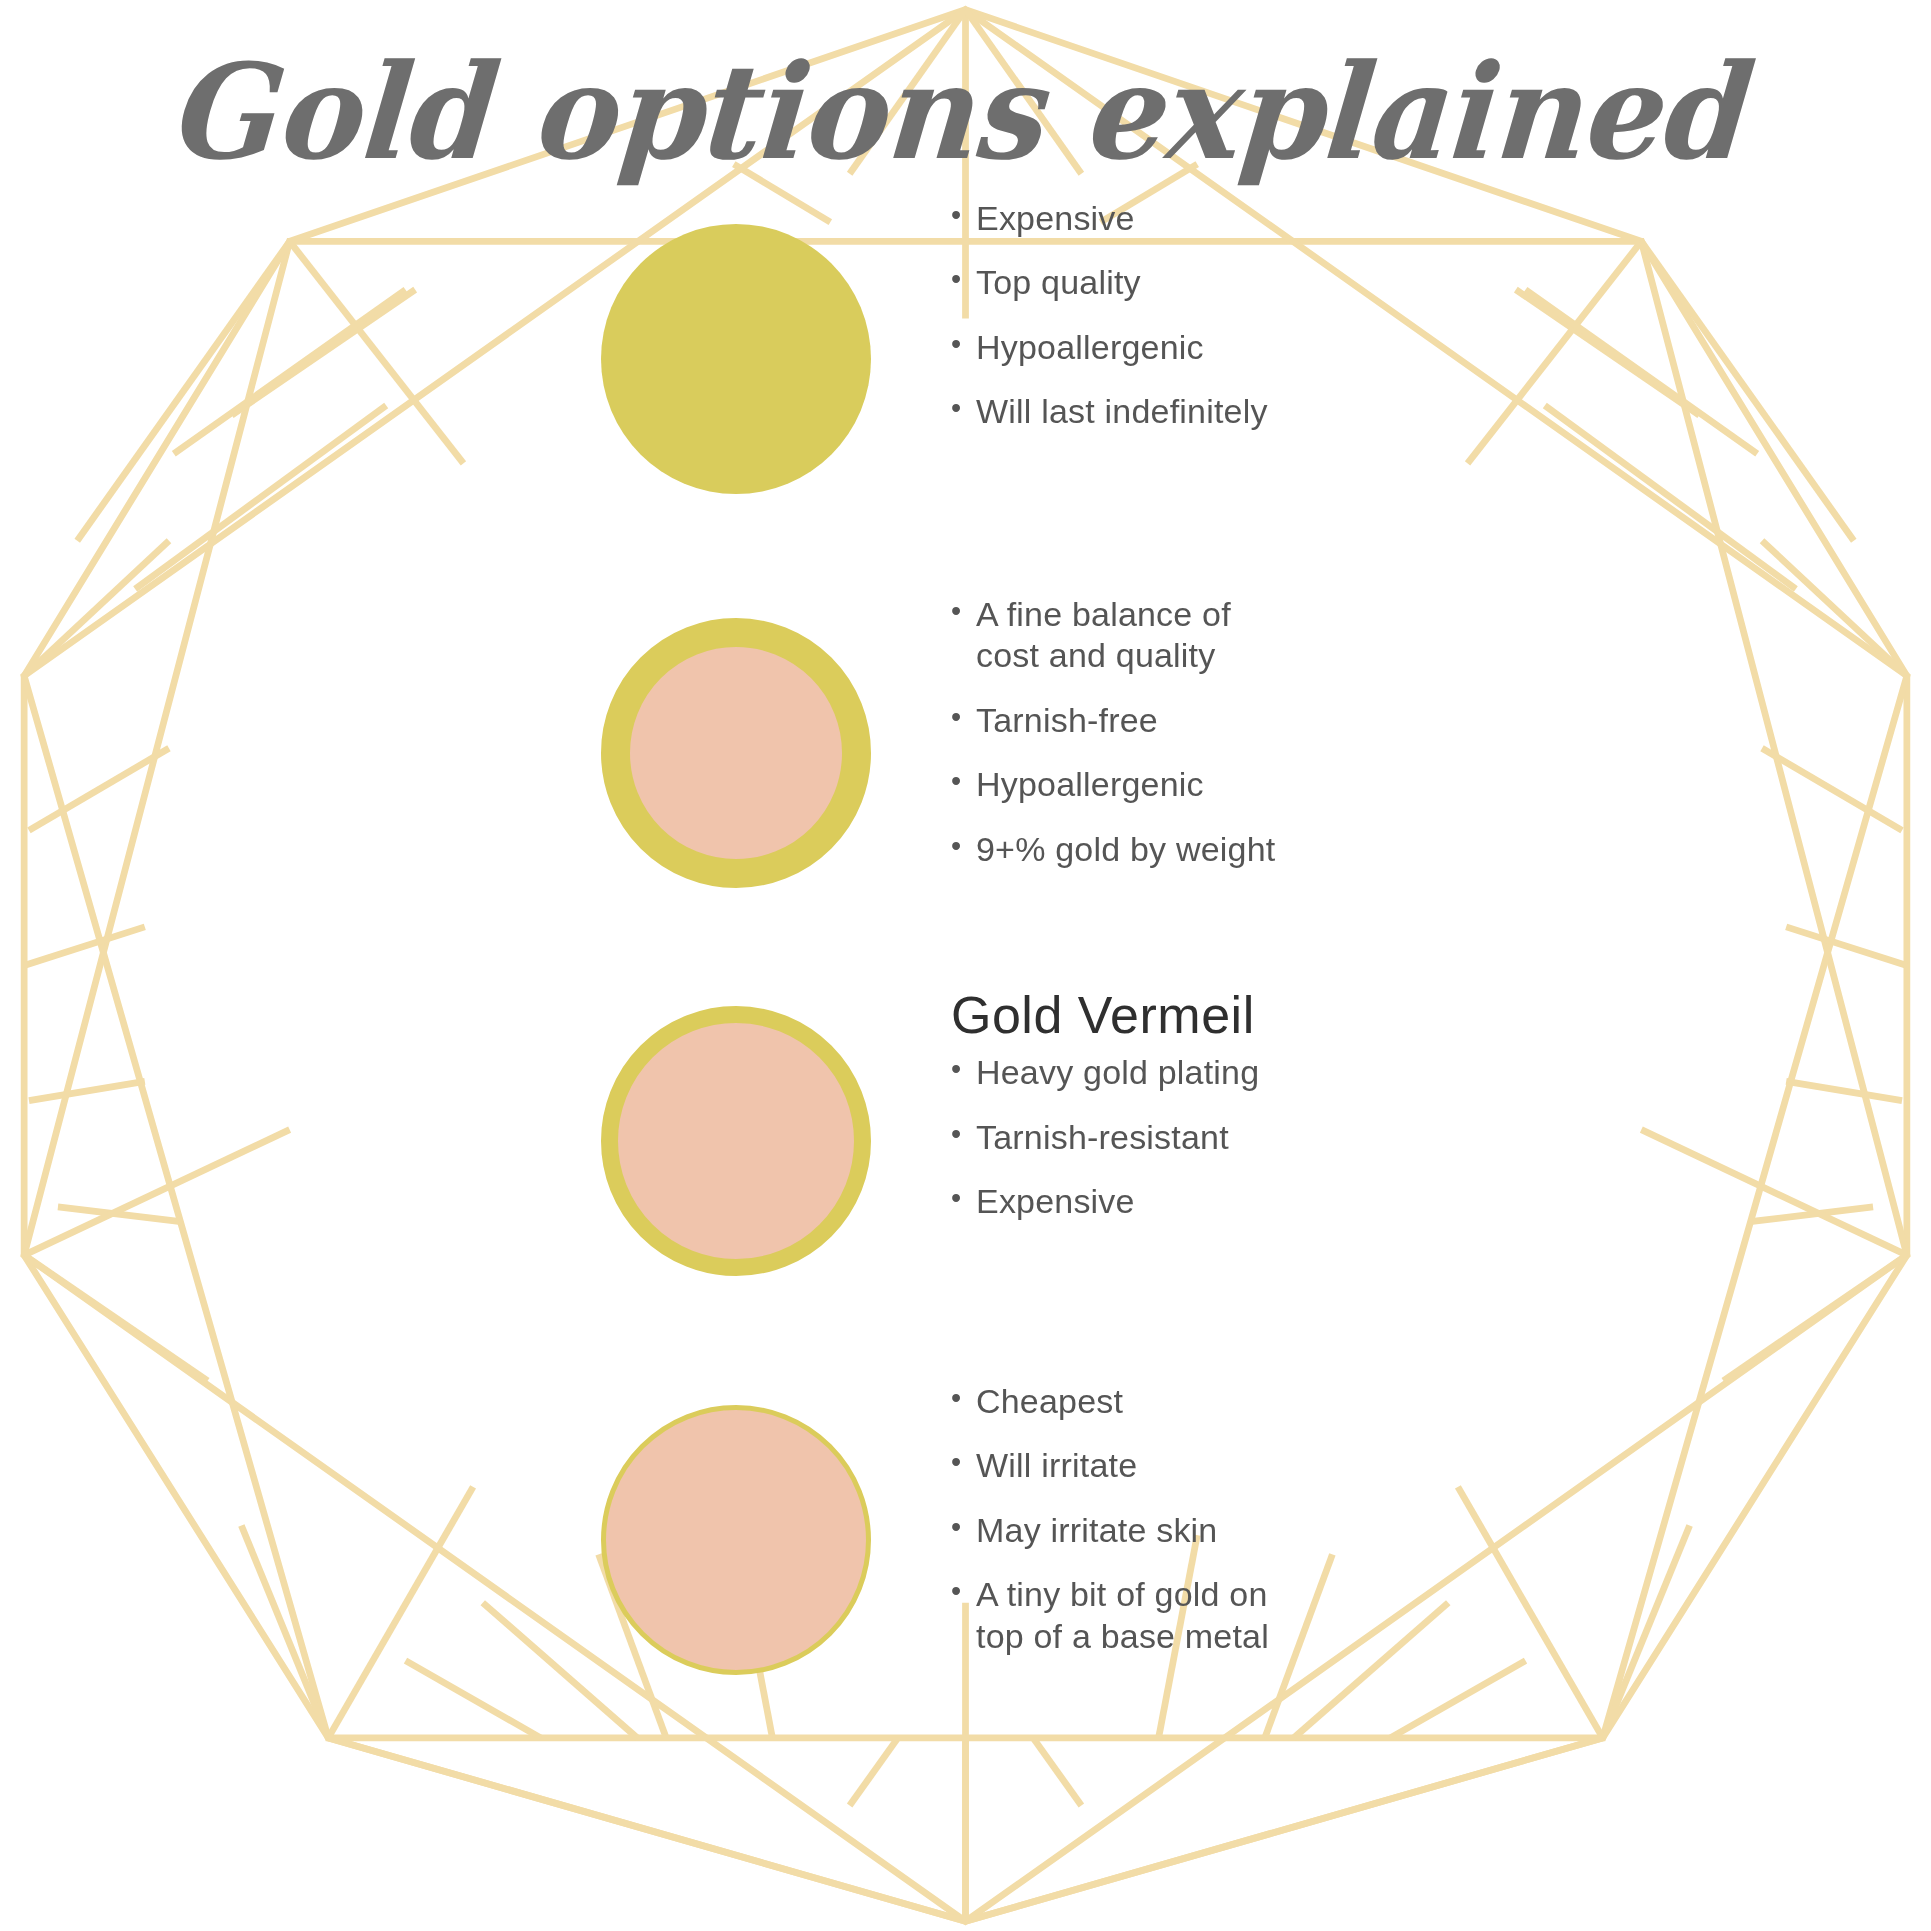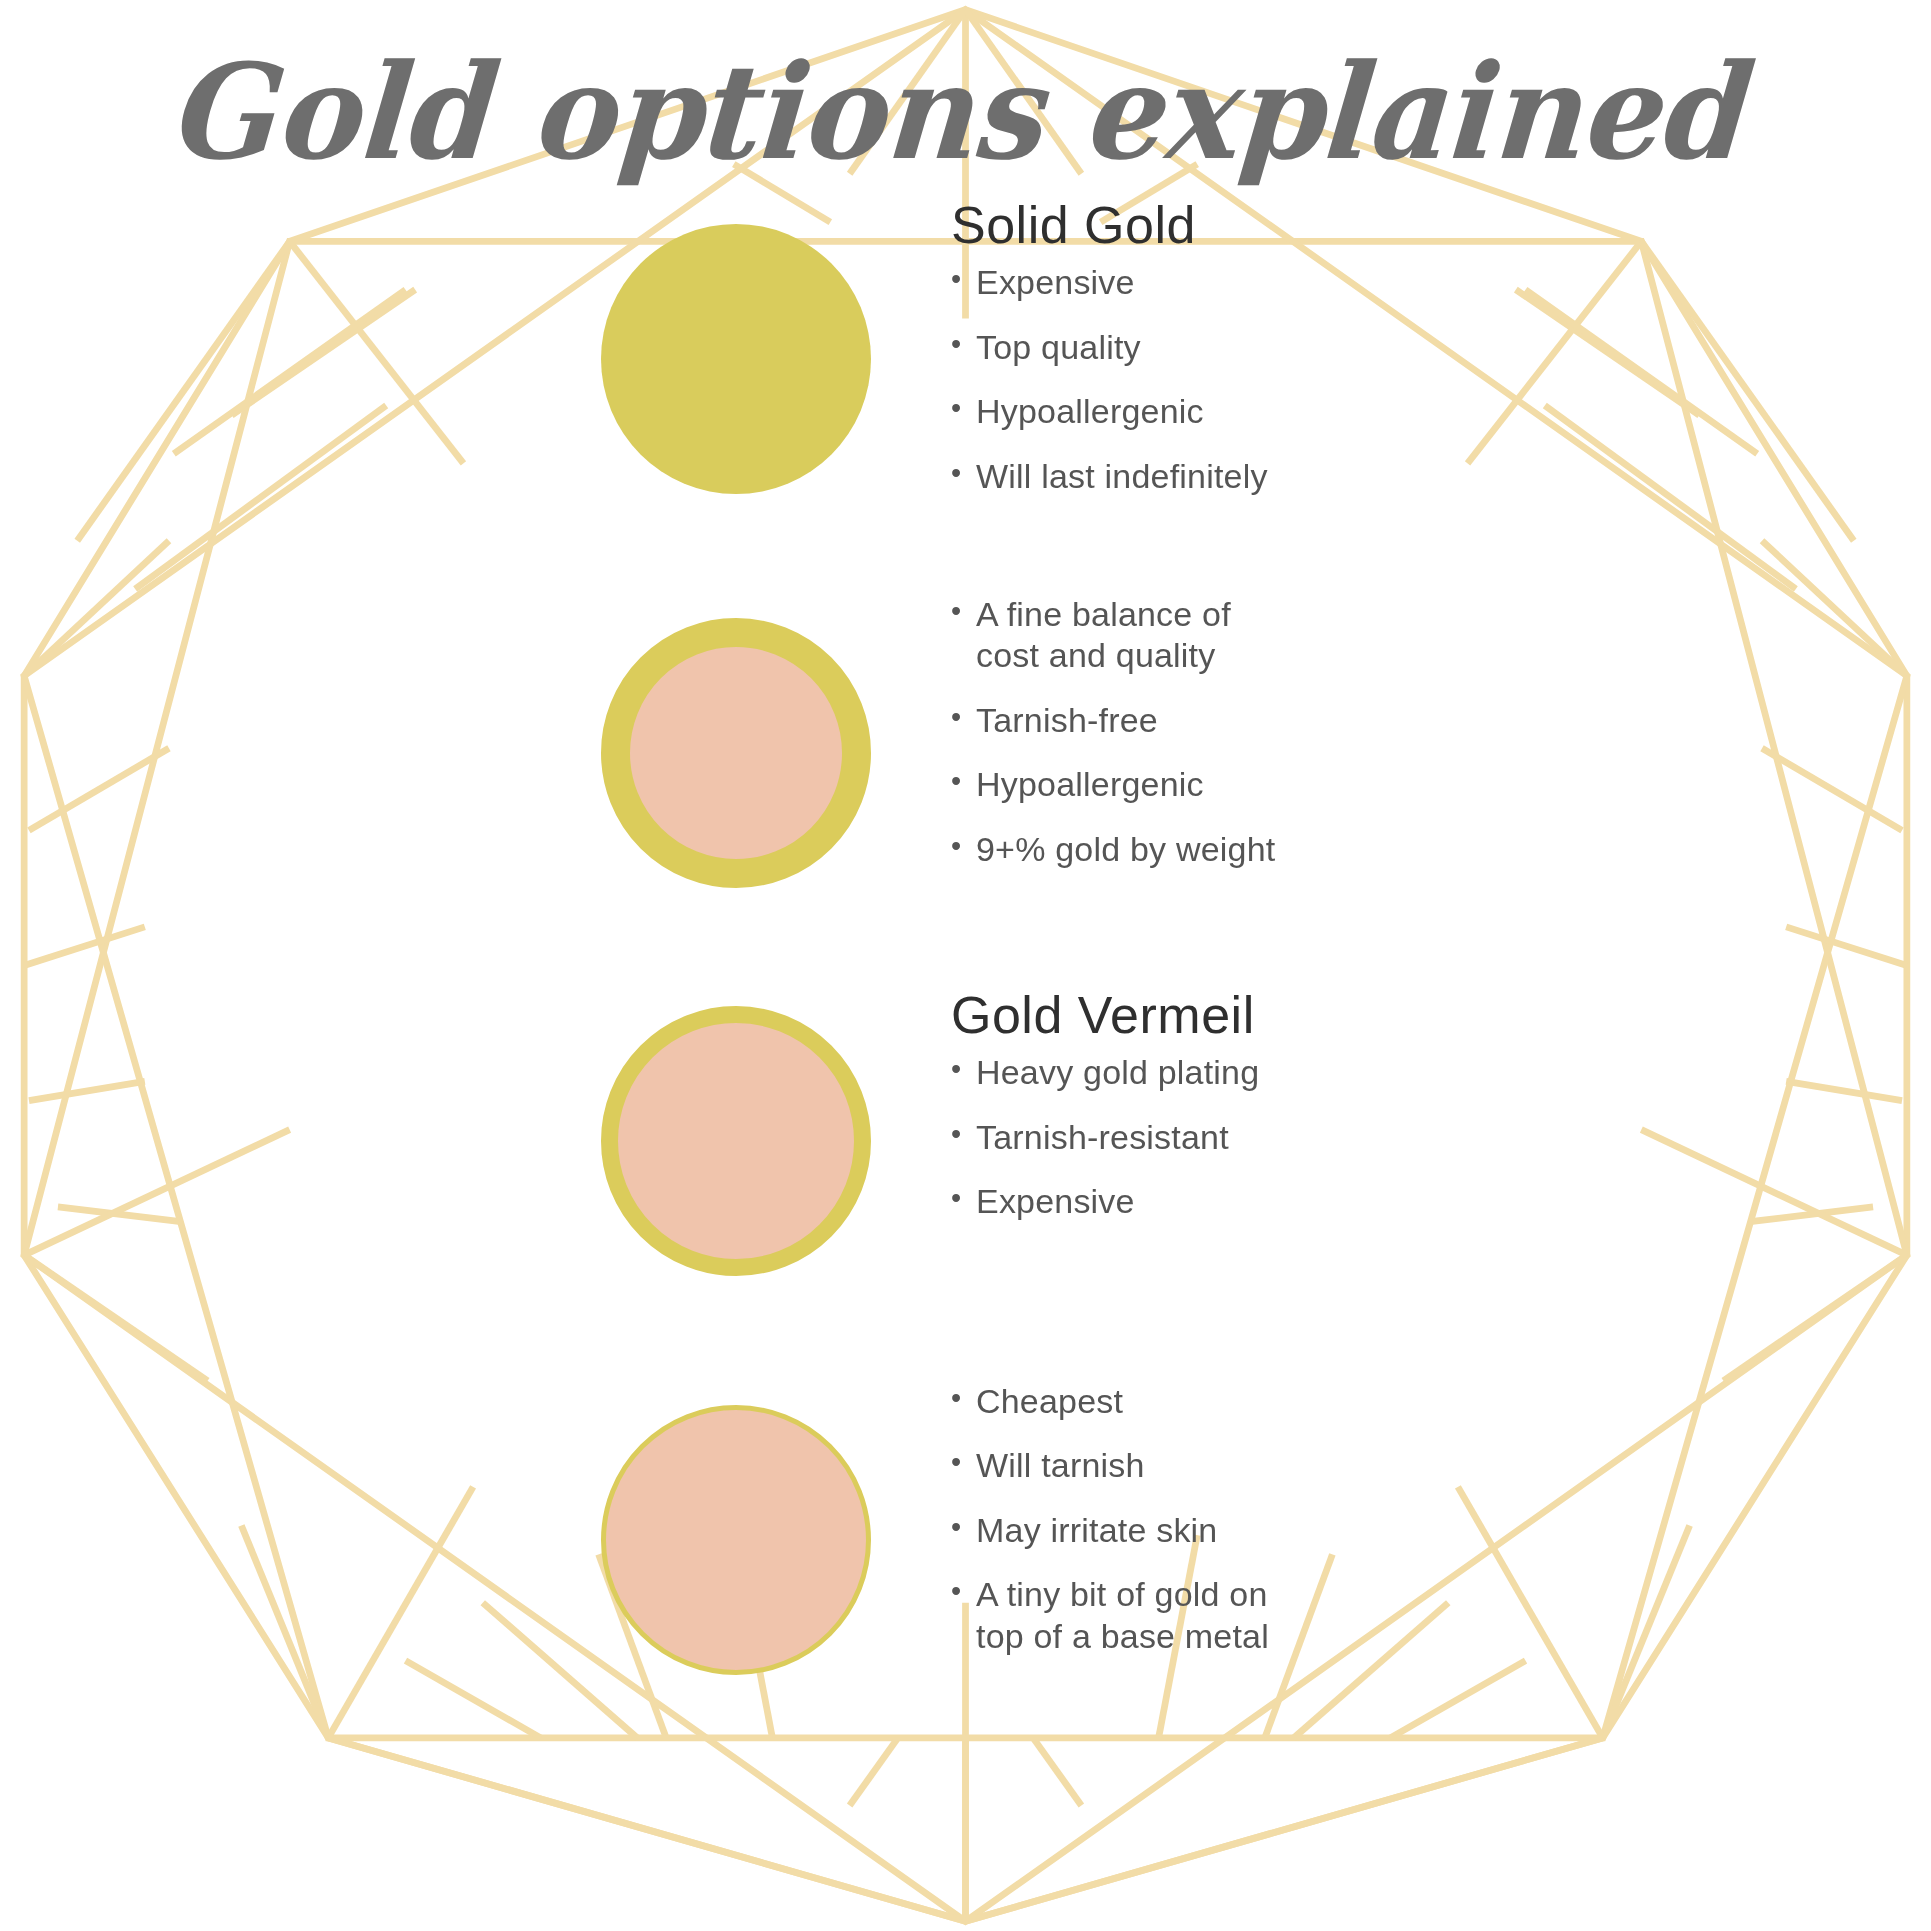--- a/index.html
+++ b/index.html
@@ -185,21 +185,20 @@
   <div id="title">
     <span id="title-text">Gold options explained</span>
   </div>
 
   <div id="content">
 
     <div class="swatch-wrap" style="left:601px; top:224px;">
       <div class="swatch" id="sw0" style="background: rgb(217, 204, 92);"></div>
     </div>
     <div class="text-col" style="left:951px; top:198px; width:406px;">
-      <h2 class="sec-heading">Solid Gold</h2>
       <ul class="bullets">
         <li>
             <span class="dot">•</span>
             <span class="btxt">Expensive</span>
           </li>
         <li>
             <span class="dot">•</span>
             <span class="btxt">Top quality</span>
           </li>
         <li>
@@ -263,21 +262,21 @@
       <div class="swatch" id="sw3" style="background: rgb(240, 196, 172); border: 5.8px solid rgb(219, 204, 91);"></div>
     </div>
     <div class="text-col" style="left:951px; top:1381px; width:425px;">
       <ul class="bullets">
         <li>
             <span class="dot">•</span>
             <span class="btxt">Cheapest</span>
           </li>
         <li>
             <span class="dot">•</span>
-            <span class="btxt">Will tarnish</span>
+            <span class="btxt">Will irritate</span>
           </li>
         <li>
             <span class="dot">•</span>
             <span class="btxt">May irritate skin</span>
           </li>
         <li>
             <span class="dot">•</span>
             <span class="btxt">A tiny bit of gold on
 top of a base metal</span>
           </li>

